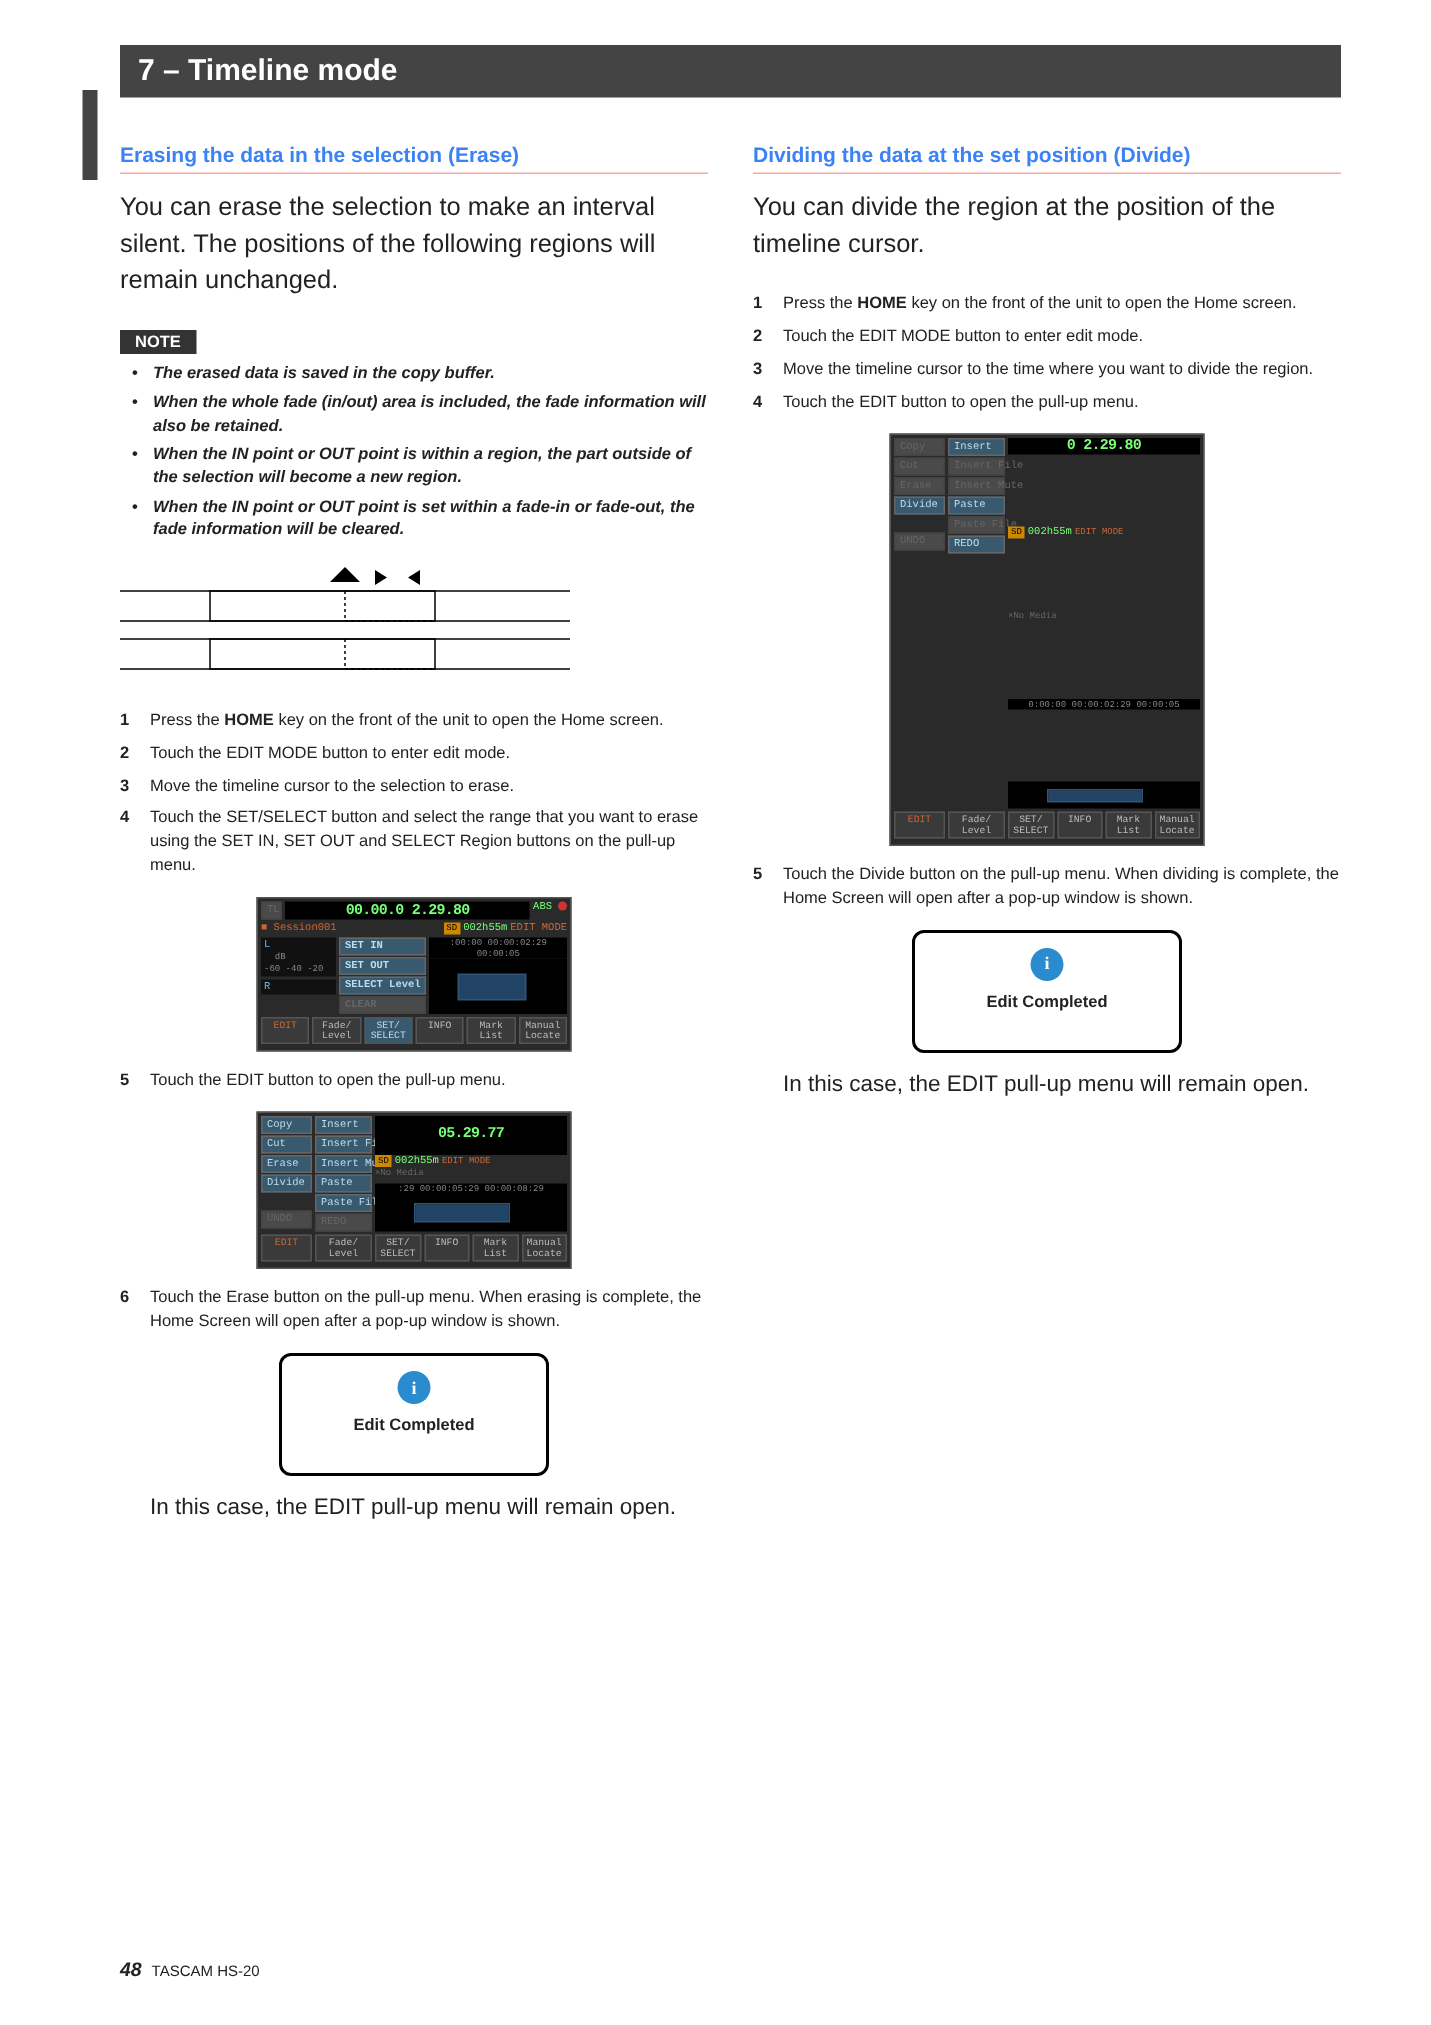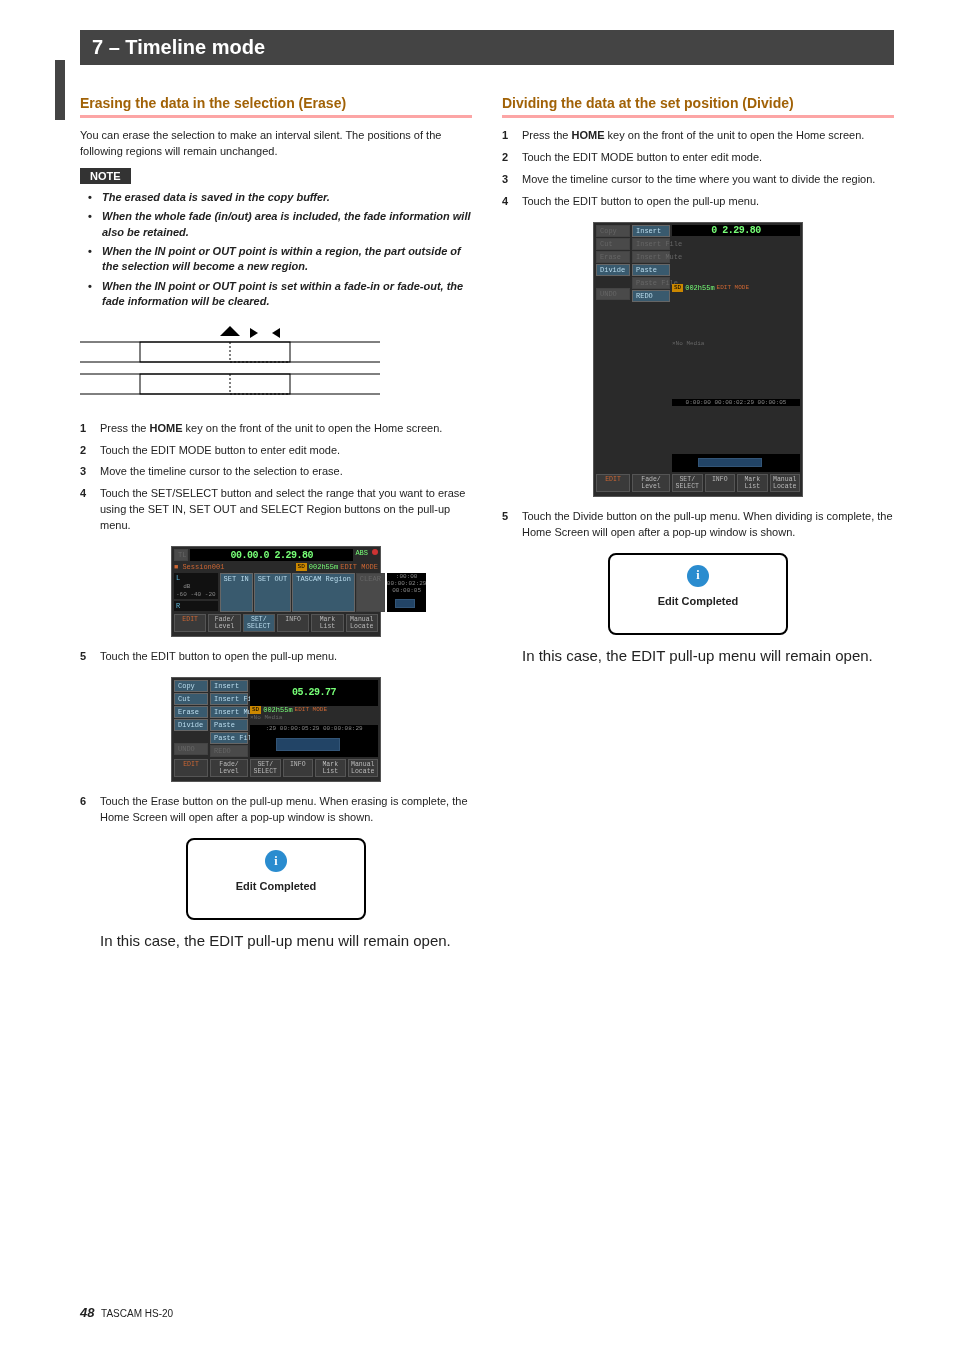--- a/index.html
+++ b/index.html
@@ -37,31 +37,31 @@
   }
   .columns {
     display: flex;
     gap: 30px;
   }
   .col {
     flex: 1;
     min-width: 0;
   }
   h2.section {
-    color: #a16207;
+    color: #3b82f6;
     font-size: 14px;
     font-weight: bold;
-    border-bottom: 3px solid #fca5a5;
+    border-bottom: 1px solid #fca5a5;
     padding-bottom: 4px;
     margin-bottom: 10px;
   }
   p.body {
-    font-size: 11px;
+    font-size: 17px;
     line-height: 1.45;
-    margin-bottom: 8px;
+    margin-bottom: 20px;
   }
   .note-label {
     display: inline-block;
     background: #333;
     color: #fff;
     font-weight: bold;
     font-size: 11px;
     padding: 2px 10px;
     margin-bottom: 6px;
   }
@@ -279,24 +279,24 @@
           <div style="flex:1;color:#c63;font-size:7px;">■ <span>Session001</span></div>
           <span class="orange-box">SD</span>
           <span class="green-txt">002h55m</span>
           <span style="color:#c63;font-size:7px;">EDIT MODE</span>
         </div>
         <div class="dev-row">
           <div style="width:50px;display:flex;flex-direction:column;gap:2px;">
             <div style="background:#111;color:#6bd;font-size:7px;padding:1px 2px;">L<br><span style="color:#888;font-size:6px;">&nbsp;&nbsp;dB -60&nbsp;-40&nbsp;-20</span></div>
             <div style="background:#111;color:#6bd;font-size:7px;padding:1px 2px;">R</div>
           </div>
-          <div style="display:flex;flex-direction:row;gap:1px;">
+          <div style="display:flex;flex-direction:column;gap:1px;font-weight:bold;">
             <div class="dev-btn sel">SET IN</div>
             <div class="dev-btn sel">SET OUT</div>
-            <div class="dev-btn sel">TASCAM Region</div>
+            <div class="dev-btn sel">SELECT Level</div>
             <div class="dev-btn dim">CLEAR</div>
           </div>
           <div style="flex:1;display:flex;flex-direction:column;">
             <div style="background:#000;color:#888;font-size:6px;text-align:center;">:00:00  00:00:02:29  00:00:05</div>
             <div class="dev-main">
                 <div class="dev-wave"></div>
               </div>
           </div>
         </div>
         <div class="dev-row">
@@ -363,20 +363,21 @@
       <div class="popup-box">
         <div class="info-icon">i</div>
         <div class="msg">Edit Completed</div>
       </div>
 
       <p class="caption">In this case, the EDIT pull-up menu will remain open.</p>
     </div>
 
     <div class="col">
       <h2 class="section">Dividing the data at the set position (Divide)</h2>
+      <p class="body">You can divide the region at the position of the timeline cursor.</p>
 
       <ol class="steps">
         <li><span class="num">1</span><span>Press the </span><span class="bold">HOME</span><span> key on the front of the unit to open the Home screen.</span></li>
         <li><span class="num">2</span><span>Touch the EDIT MODE button to enter edit mode.</span></li>
         <li><span class="num">3</span><span>Move the timeline cursor to the time where you want to divide the region.</span></li>
         <li><span class="num">4</span><span>Touch the EDIT button to open the pull-up menu.</span></li>
       </ol>
 
       <div class="dev-screen screenshot">
         <div class="dev-row">

